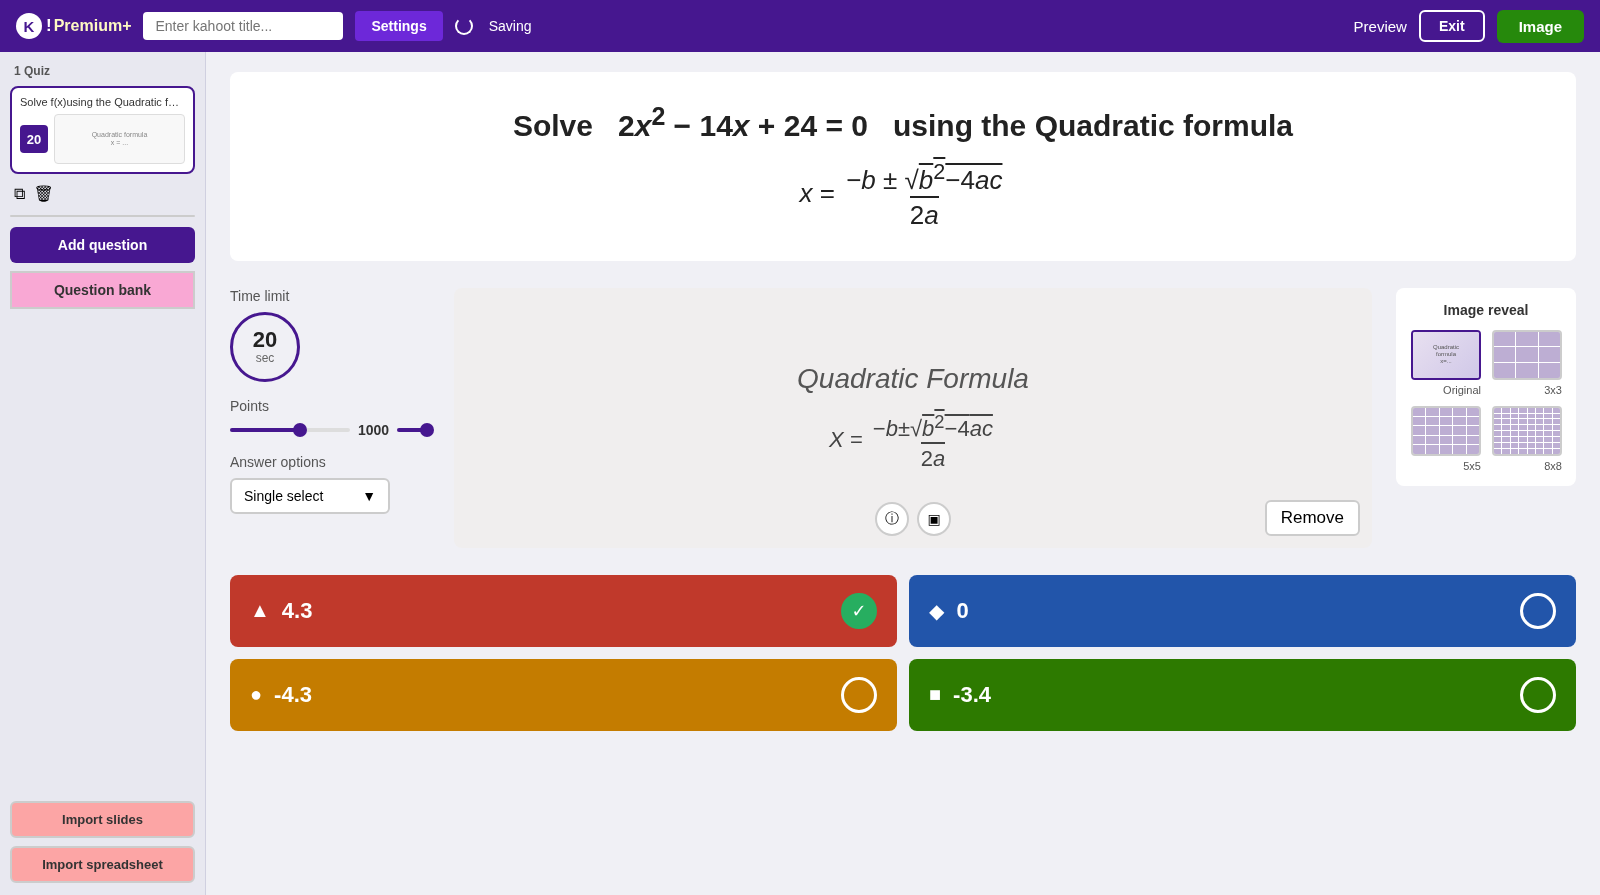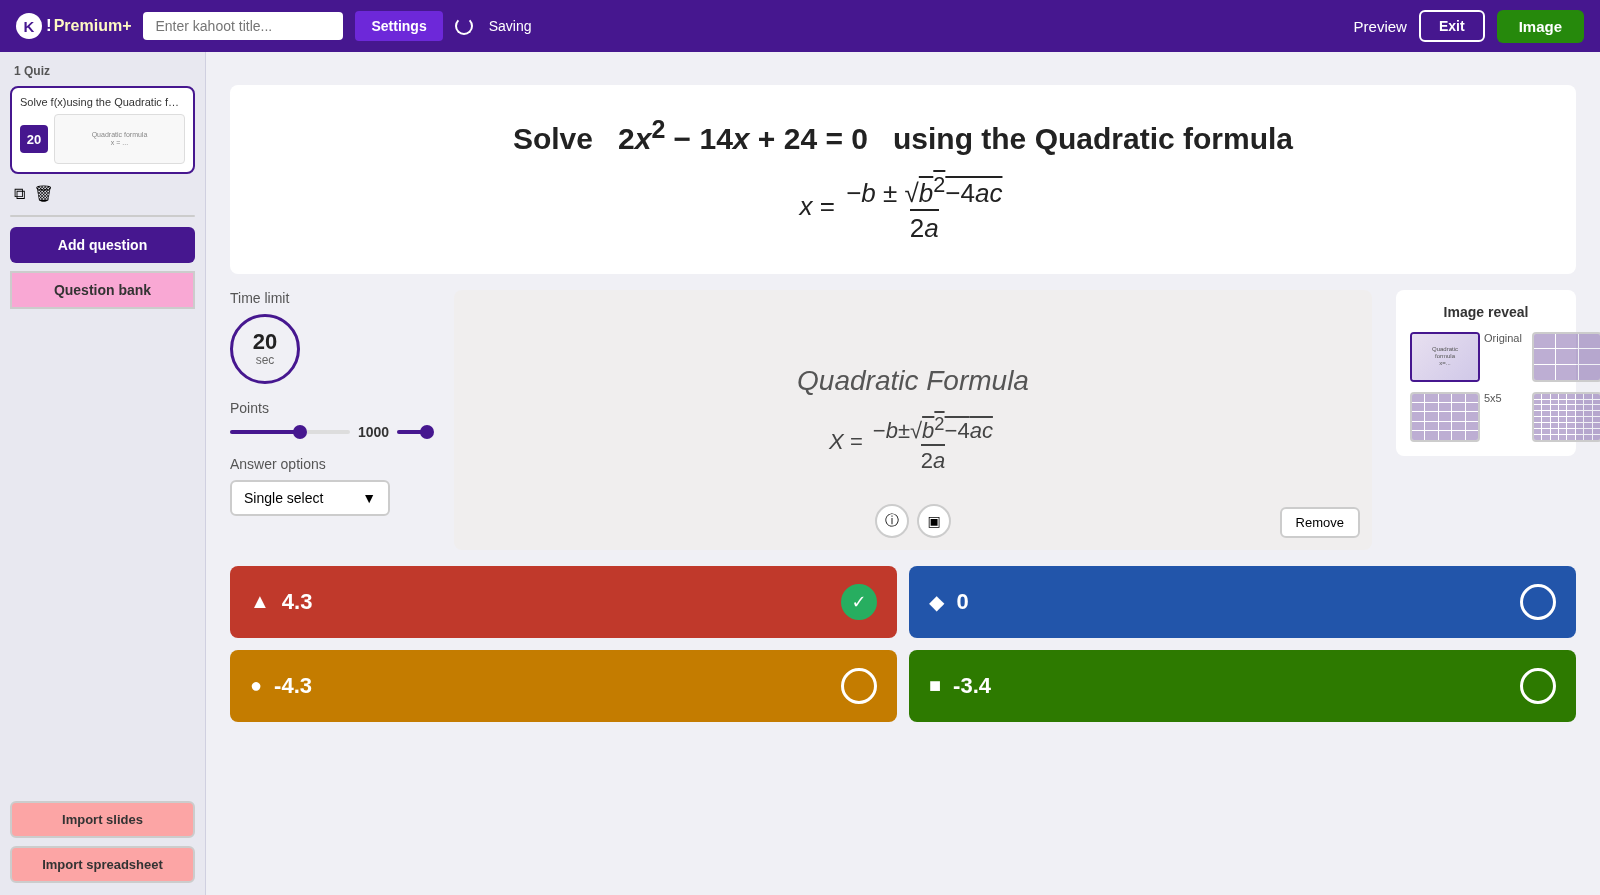--- a/index.html
+++ b/index.html
@@ -221,22 +221,21 @@
       text-align: center;
     }
 
     
     .main {
       flex: 1;
       padding: 20px 24px;
       overflow-y: auto;
       display: flex;
       flex-direction: column;
-      gap: 16px;
-      margin-top: 13px;
+      gap: 27px;
     }
 
     
     .question-box {
       background: white;
       border-radius: 8px;
       padding: 30px 40px;
       min-height: 180px;
       display: flex;
       flex-direction: column;
@@ -396,21 +395,21 @@
       font-size: 14px;
     }
     .remove-btn {
       position: absolute;
       bottom: 12px;
       right: 12px;
       background: white;
       border: 2px solid #ccc;
       border-radius: 6px;
       padding: 6px 14px;
-      font-size: 13px;
+      font-size: 17px;
       cursor: pointer;
     }
 
     
     .image-reveal-panel {
       width: 180px;
       background: white;
       border-radius: 8px;
       padding: 14px;
     }
@@ -421,22 +420,22 @@
       margin-bottom: 12px;
       text-align: center;
     }
     .reveal-grid {
       display: grid;
       grid-template-columns: 1fr 1fr;
       gap: 10px;
     }
     .reveal-option {
       display: flex;
-      flex-direction: row;
-      align-items: flex-start;
+      flex-direction: column;
+      align-items: flex-end;
       gap: 4px;
       cursor: pointer;
     }
     .reveal-thumb {
       width: 70px;
       height: 50px;
       border-radius: 4px;
       border: 2px solid #ccc;
       overflow: hidden;
       display: flex;

